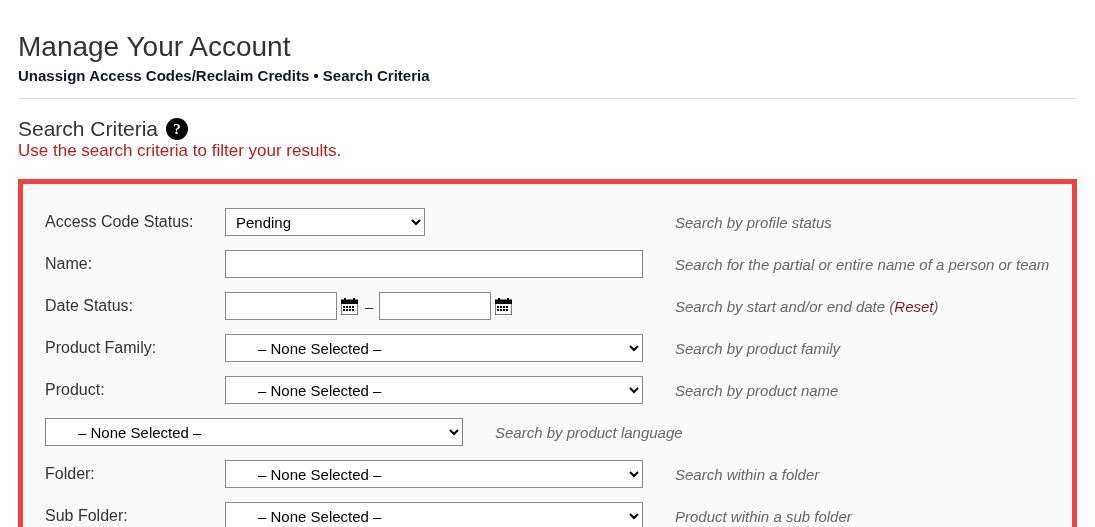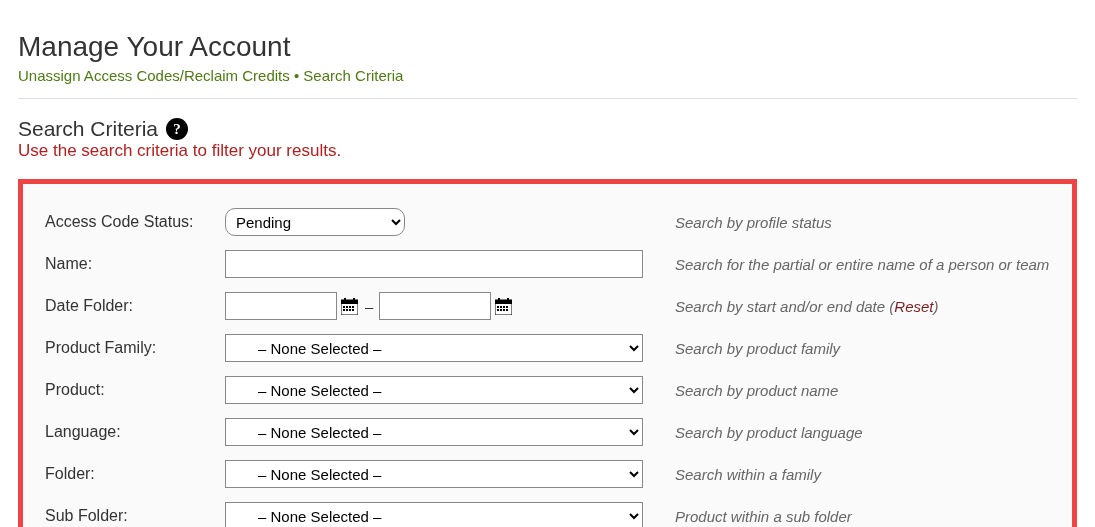--- a/index.html
+++ b/index.html
@@ -12,22 +12,23 @@
     width: 1095px;
   }
   h1.page-title {
     font-size: 28px;
     font-weight: 400;
     margin: 13px 0 4px 0;
     color: #333;
   }
   .breadcrumb {
     font-size: 15px;
-    color: #4d7c0f;
+    color: #0f172a;
     margin-bottom: 14px;
+    font-weight: bold;
   }
   hr.rule {
     border: none;
     border-top: 1px solid #ddd;
     margin: 0 0 18px 0;
   }
   .section-head {
     display: flex;
     align-items: center;
     gap: 8px;
@@ -94,21 +95,21 @@
     cursor: pointer;
   }
   select, input[type=text] {
     font-family: inherit;
     font-size: 15px;
     border: 1px solid #888;
     background: #fff;
     height: 28px;
     padding: 2px 6px;
   }
-  select.small { width: 180px; border-radius: 10px; }
+  select.small { width: 200px; }
   select.wide { width: 418px; padding-left: 28px; }
   input.wide { width: 418px; }
   input.date { width: 112px; }
   .date-sep { margin: 0 6px; font-size: 15px; color:#333; }
   .cal-icon {
     width: 18px;
     margin-left: 4px;
     cursor: pointer;
     display: inline-flex;
     align-items: center;
@@ -143,21 +144,21 @@
 
   <div class="form-row">
     <div class="label-cell">Name:</div>
     <div class="input-cell">
       <input type="text" class="wide" value="" style="">
     </div>
     <div class="hint-cell">Search for the partial or entire name of a person or team</div>
   </div>
 
   <div class="form-row">
-    <div class="label-cell">Date Folder:</div>
+    <div class="label-cell">Date Status:</div>
     <div class="input-cell">
       <input type="text" class="date" value="" style="">
       <span class="cal-icon">
         <svg width="17" height="17" viewBox="0 0 17 17">
             <rect x="0" y="2" width="17" height="15" fill="#fff" stroke="#000" stroke-width="1"></rect>
             <rect x="0" y="2" width="17" height="4" fill="#000"></rect>
             <rect x="3" y="0" width="2" height="3" fill="#000"></rect>
             <rect x="12" y="0" width="2" height="3" fill="#000"></rect>
             <rect x="2" y="8" width="2" height="2" fill="#000"></rect>
             <rect x="5" y="8" width="2" height="2" fill="#000"></rect>
@@ -207,37 +208,36 @@
     <div class="label-cell">Product:</div>
     <div class="input-cell">
       <select class="wide">
         <option>– None Selected –</option>
       </select>
     </div>
     <div class="hint-cell">Search by product name</div>
   </div>
 
   <div class="form-row">
-    <div class="label-cell">Language:</div>
     <div class="input-cell">
       <select class="wide">
         <option>– None Selected –</option>
       </select>
     </div>
     <div class="hint-cell">Search by product language</div>
   </div>
 
   <div class="form-row">
     <div class="label-cell">Folder:</div>
     <div class="input-cell">
       <select class="wide">
         <option>– None Selected –</option>
       </select>
     </div>
-    <div class="hint-cell">Search within a family</div>
+    <div class="hint-cell">Search within a folder</div>
   </div>
 
   <div class="form-row" style="margin-bottom:0">
     <div class="label-cell">Sub Folder:</div>
     <div class="input-cell">
       <select class="wide">
         <option>– None Selected –</option>
       </select>
     </div>
     <div class="hint-cell">Product within a sub folder</div>

